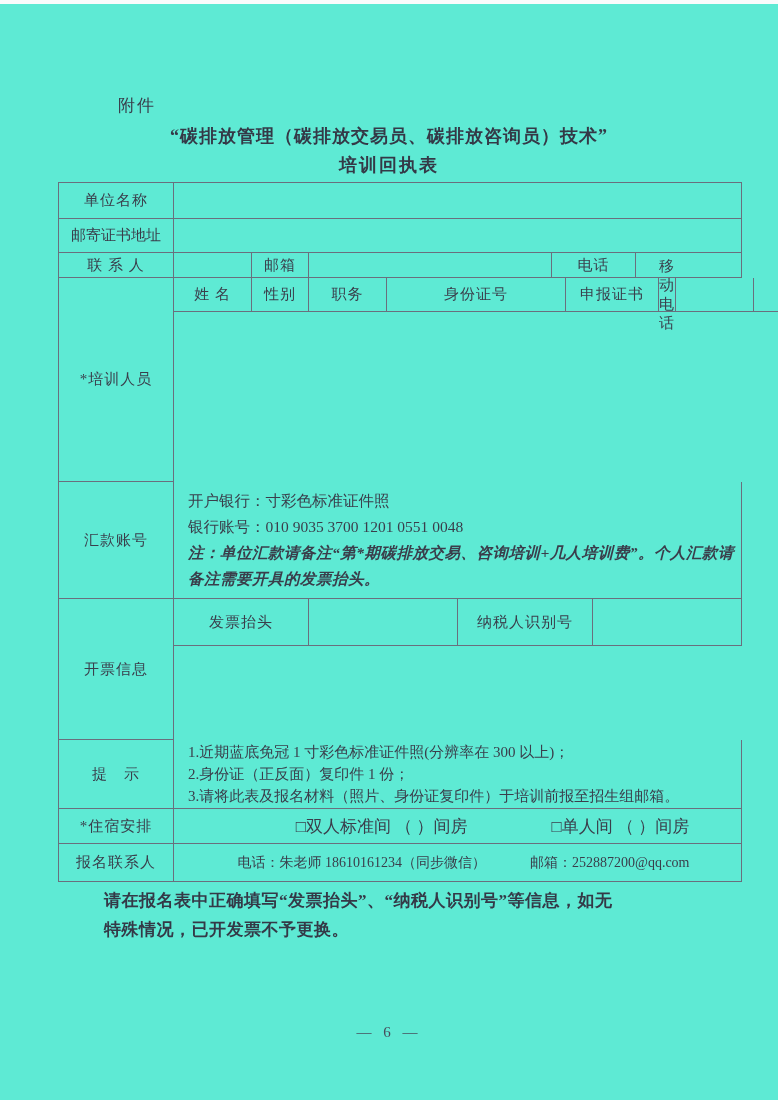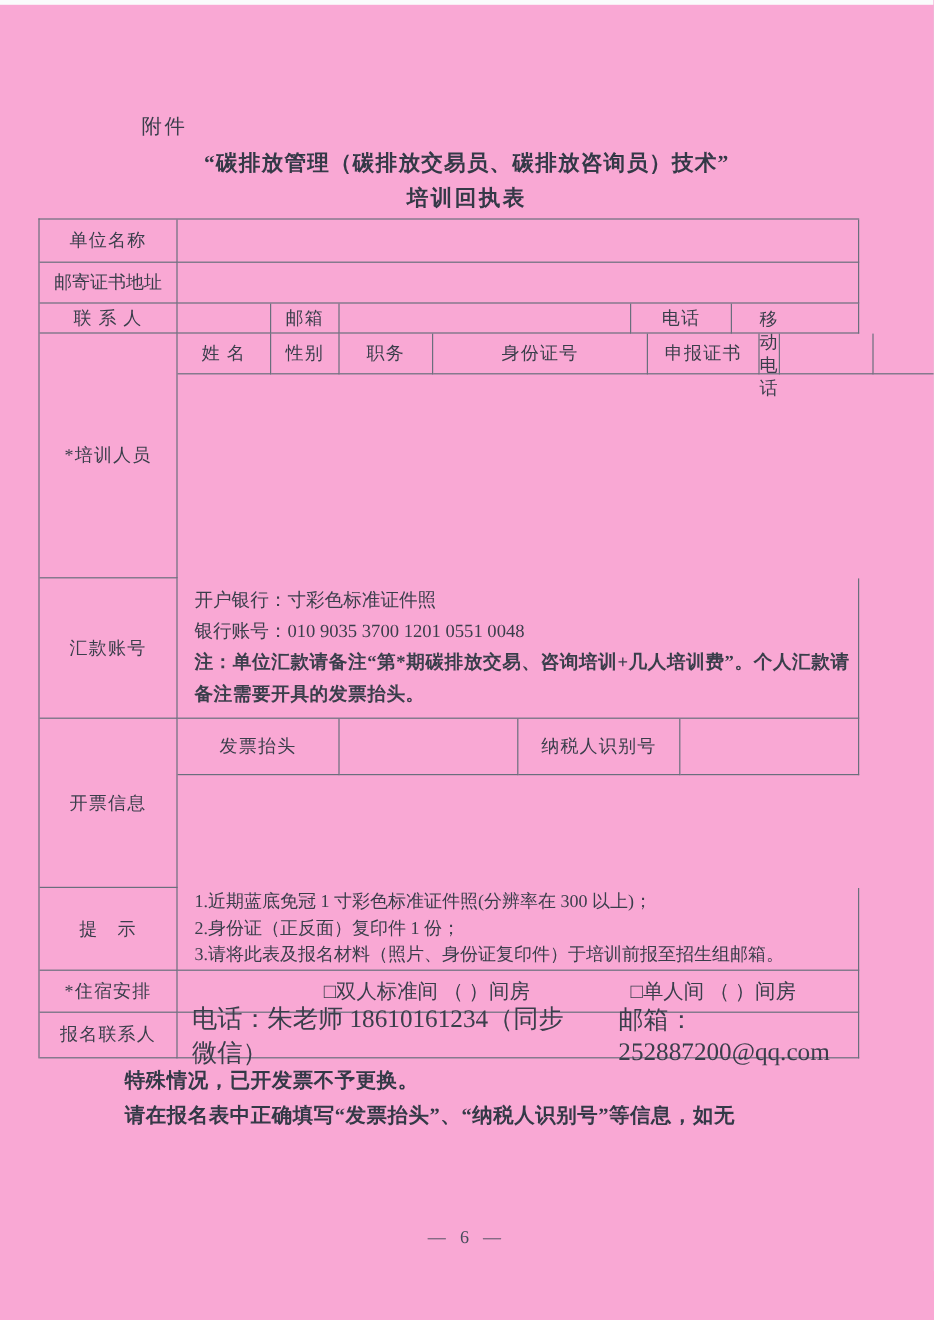--- a/index.html
+++ b/index.html
@@ -1,52 +1,52 @@
 <!DOCTYPE html>
 <html><head>
 <meta charset="utf-8">
 <style>
   html,body{margin:0;padding:0;}
   body{background:#d8d8dc;font-family:"Liberation Serif","DejaVu Serif",serif;}
   .page{
     position:relative;width:778px;height:1100px;margin:0 auto;
-    background:#f9a8d4;overflow:hidden;color:#3a3e4b;
+    background:#5eead4;overflow:hidden;color:#3a3e4b;
   }
   .top-strip{position:absolute;left:0;top:0;width:778px;height:4px;background:#fafbfc;}
   .attachment{position:absolute;left:118px;top:94px;font-size:17px;letter-spacing:2px;}
   .title1{position:absolute;left:0;top:124px;width:778px;text-align:center;
           font-size:18px;font-weight:bold;color:#343947;letter-spacing:1px;}
   .title2{position:absolute;left:0;top:153px;width:778px;text-align:center;
           font-size:18px;font-weight:bold;color:#343947;letter-spacing:2px;}
 
   .reg-table{
-    position:absolute;left:32px;top:182px;width:684px;box-sizing:border-box;
+    position:absolute;left:58px;top:182px;width:684px;box-sizing:border-box;
     border-left:1px solid #6a6f7d;border-top:1px solid #6a6f7d;
     font-size:15px;
   }
   .trow{display:flex;width:100%;}
   .tcol{display:flex;}
   .cell{
     box-sizing:border-box;border-right:1px solid #6a6f7d;border-bottom:1px solid #6a6f7d;
     display:flex;align-items:center;justify-content:center;
     letter-spacing:1px;
   }
   .cell-left{
     box-sizing:border-box;border-right:1px solid #6a6f7d;border-bottom:1px solid #6a6f7d;
     display:flex;flex-direction:column;justify-content:center;align-items:flex-start;
   }
   .flex1{flex:1;min-width:0;}
   .w-label{width:115px;}
   .h36{height:36px;}.h34{height:34px;}.h25{height:25px;}
   .h47{height:47px;}.h69{height:69px;}.h35{height:35px;}.h38{height:38px;}
   .remit{padding:6px 0 6px 14px;line-height:26px;font-size:15.5px;}
-  .remit .note{font-weight:bold;padding-right:6px;letter-spacing:0.5px;}
+  .remit .note{font-weight:bold;padding-right:6px;letter-spacing:0.5px;font-style:italic;}
   .tips{padding:4px 0 4px 14px;line-height:22px;font-size:15px;}
   .accom{flex-direction:row;align-items:center;padding-left:70px;gap:84px;font-size:17px;}
-  .regc{flex-direction:row;align-items:center;padding-left:12px;gap:44px;font-size:21px;}
+  .regc{flex-direction:row;align-items:center;padding-left:12px;gap:44px;font-size:14px;}
   .footer-note{
     position:absolute;left:104px;top:886px;width:570px;
     font-size:17px;font-weight:bold;color:#343947;line-height:29px;letter-spacing:0.5px;
   }
   .page-number{
     position:absolute;left:0;top:1024px;width:778px;text-align:center;
     font-size:15px;color:#474c5b;letter-spacing:4px;
   }
 </style>
 </head>
@@ -178,18 +178,18 @@
       <div class="cell w-label">报名联系人</div>
       <div class="cell-left flex1 regc">
         <span>电话：朱老师 18610161234（同步微信）</span>
         <span>邮箱：252887200@qq.com</span>
       </div>
     </div>
 
   </div>
 
   <div class="footer-note">
+    <div>请在报名表中正确填写“发票抬头”、“纳税人识别号”等信息，如无</div>
     <div>特殊情况，已开发票不予更换。</div>
-    <div>请在报名表中正确填写“发票抬头”、“纳税人识别号”等信息，如无</div>
   </div>
 
   <div class="page-number">— 6 —</div>
 </div>
 
 </body></html>

